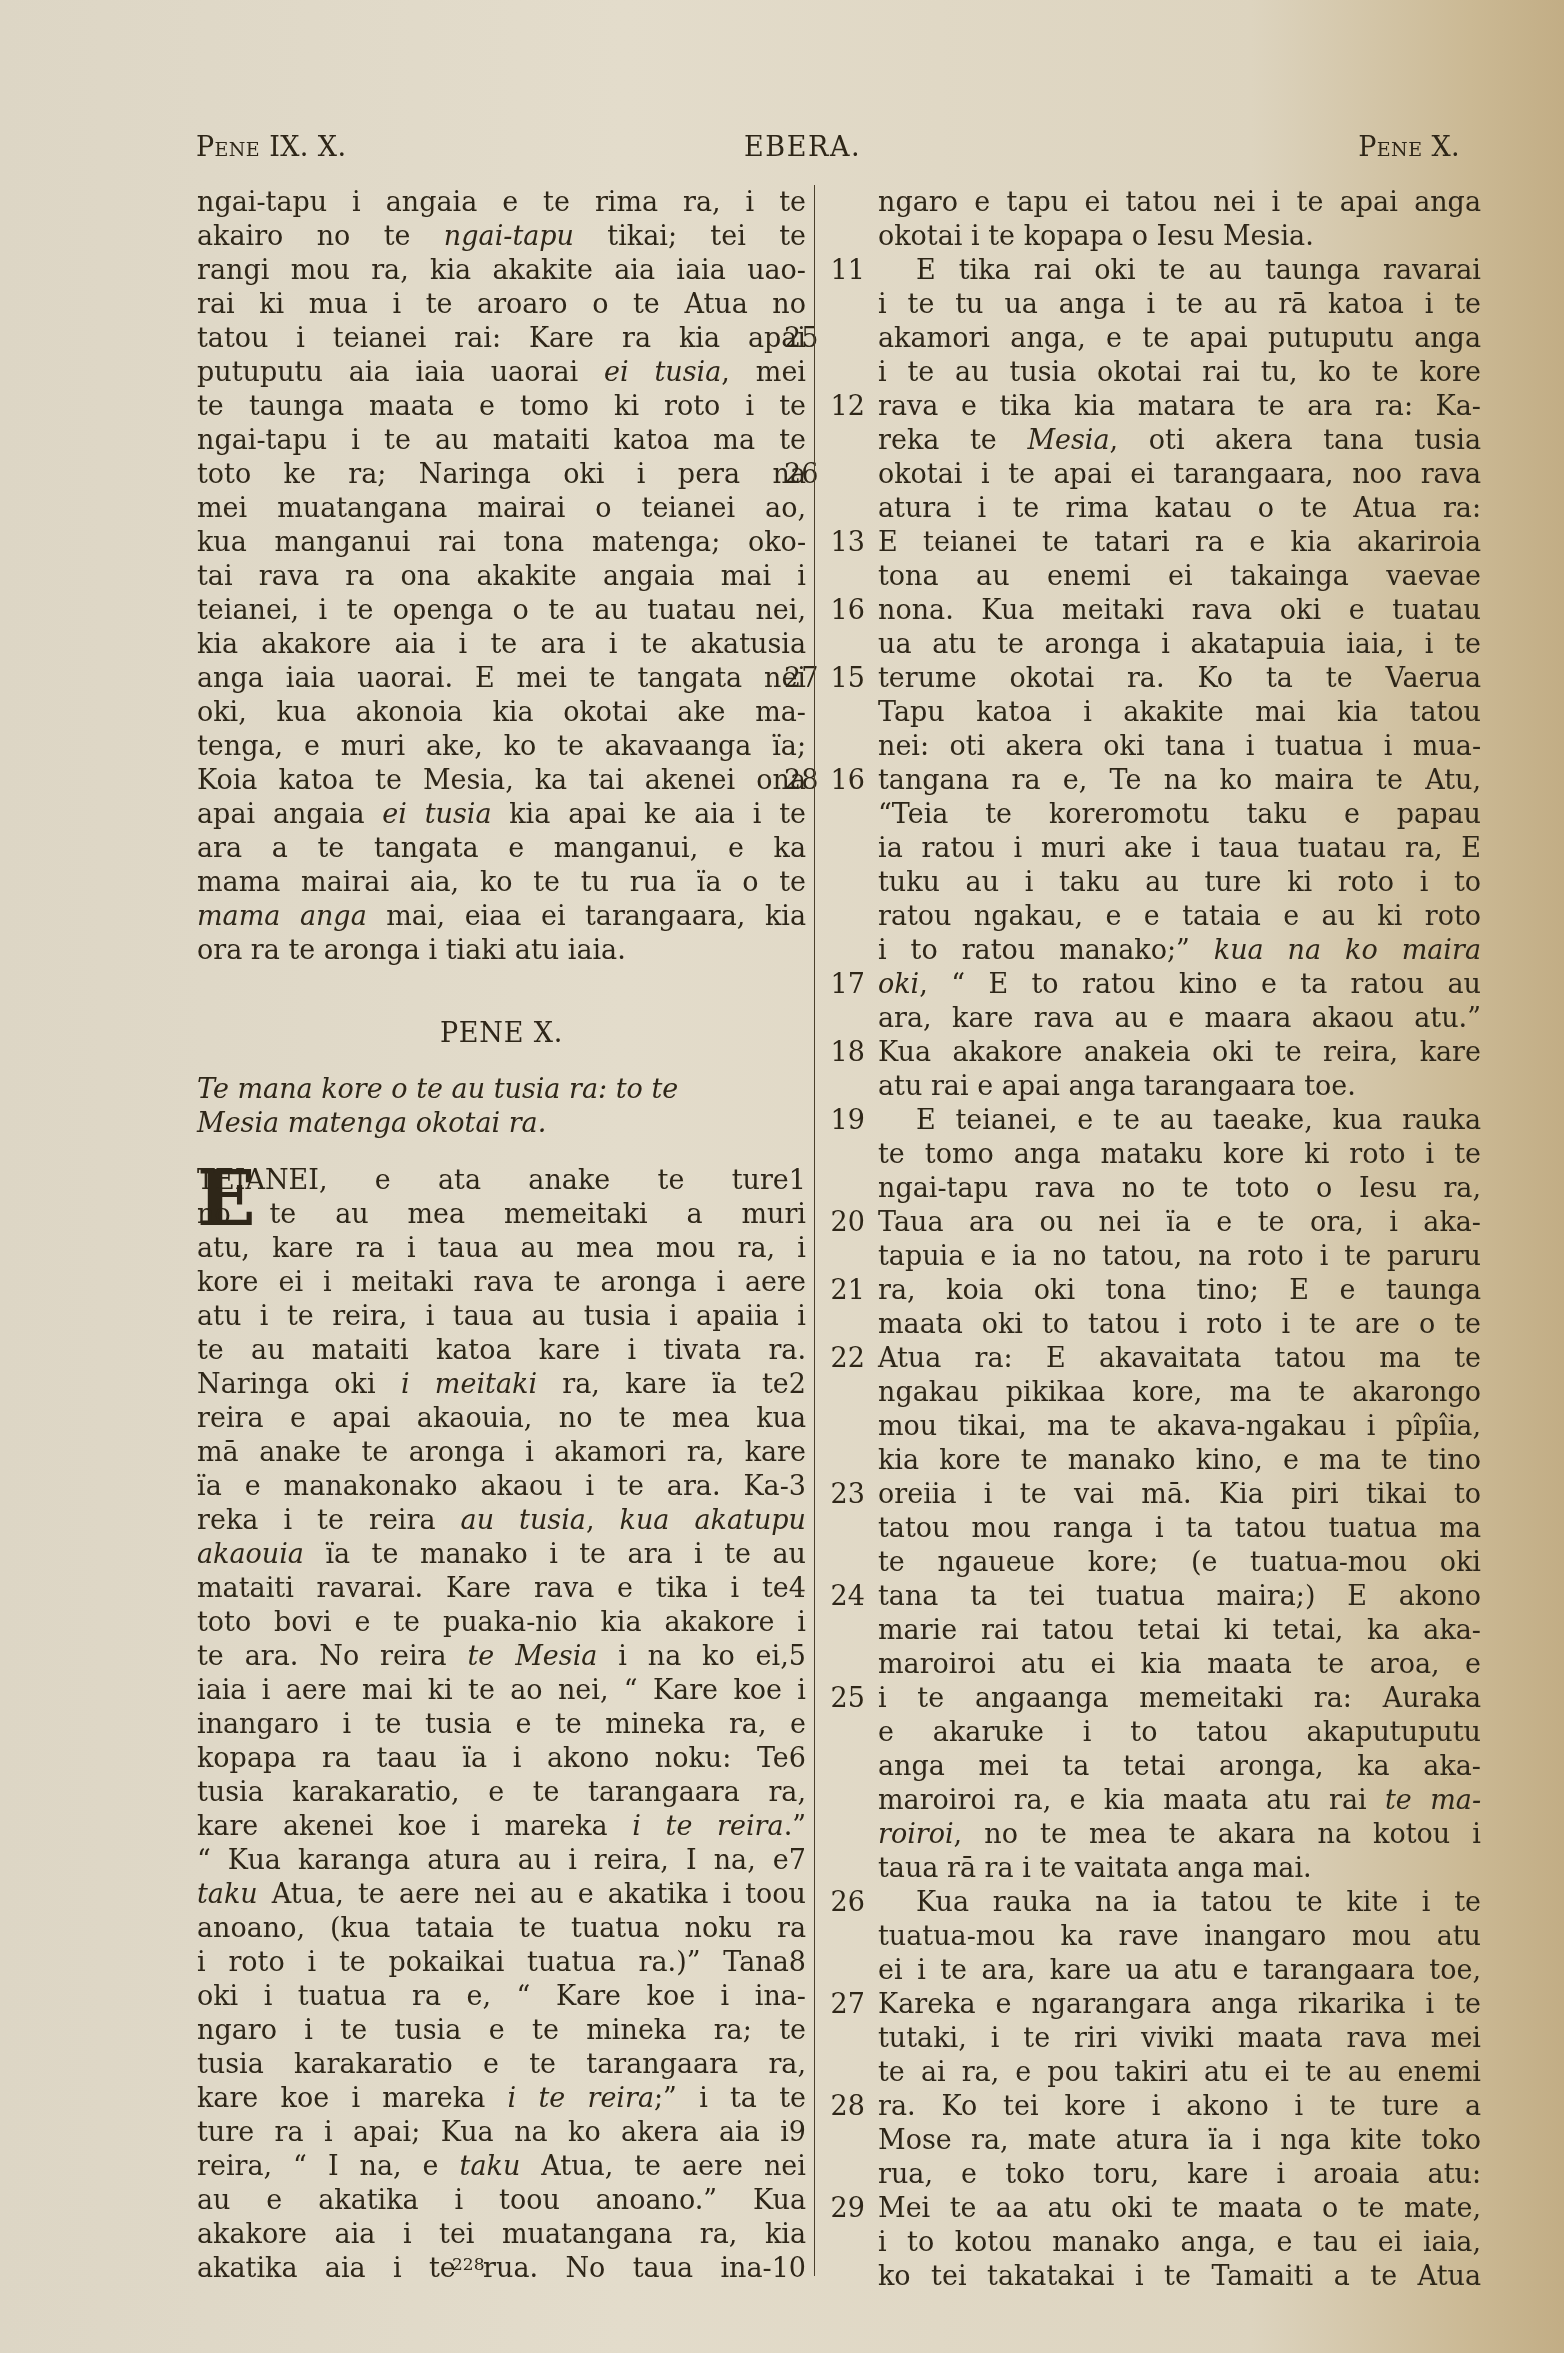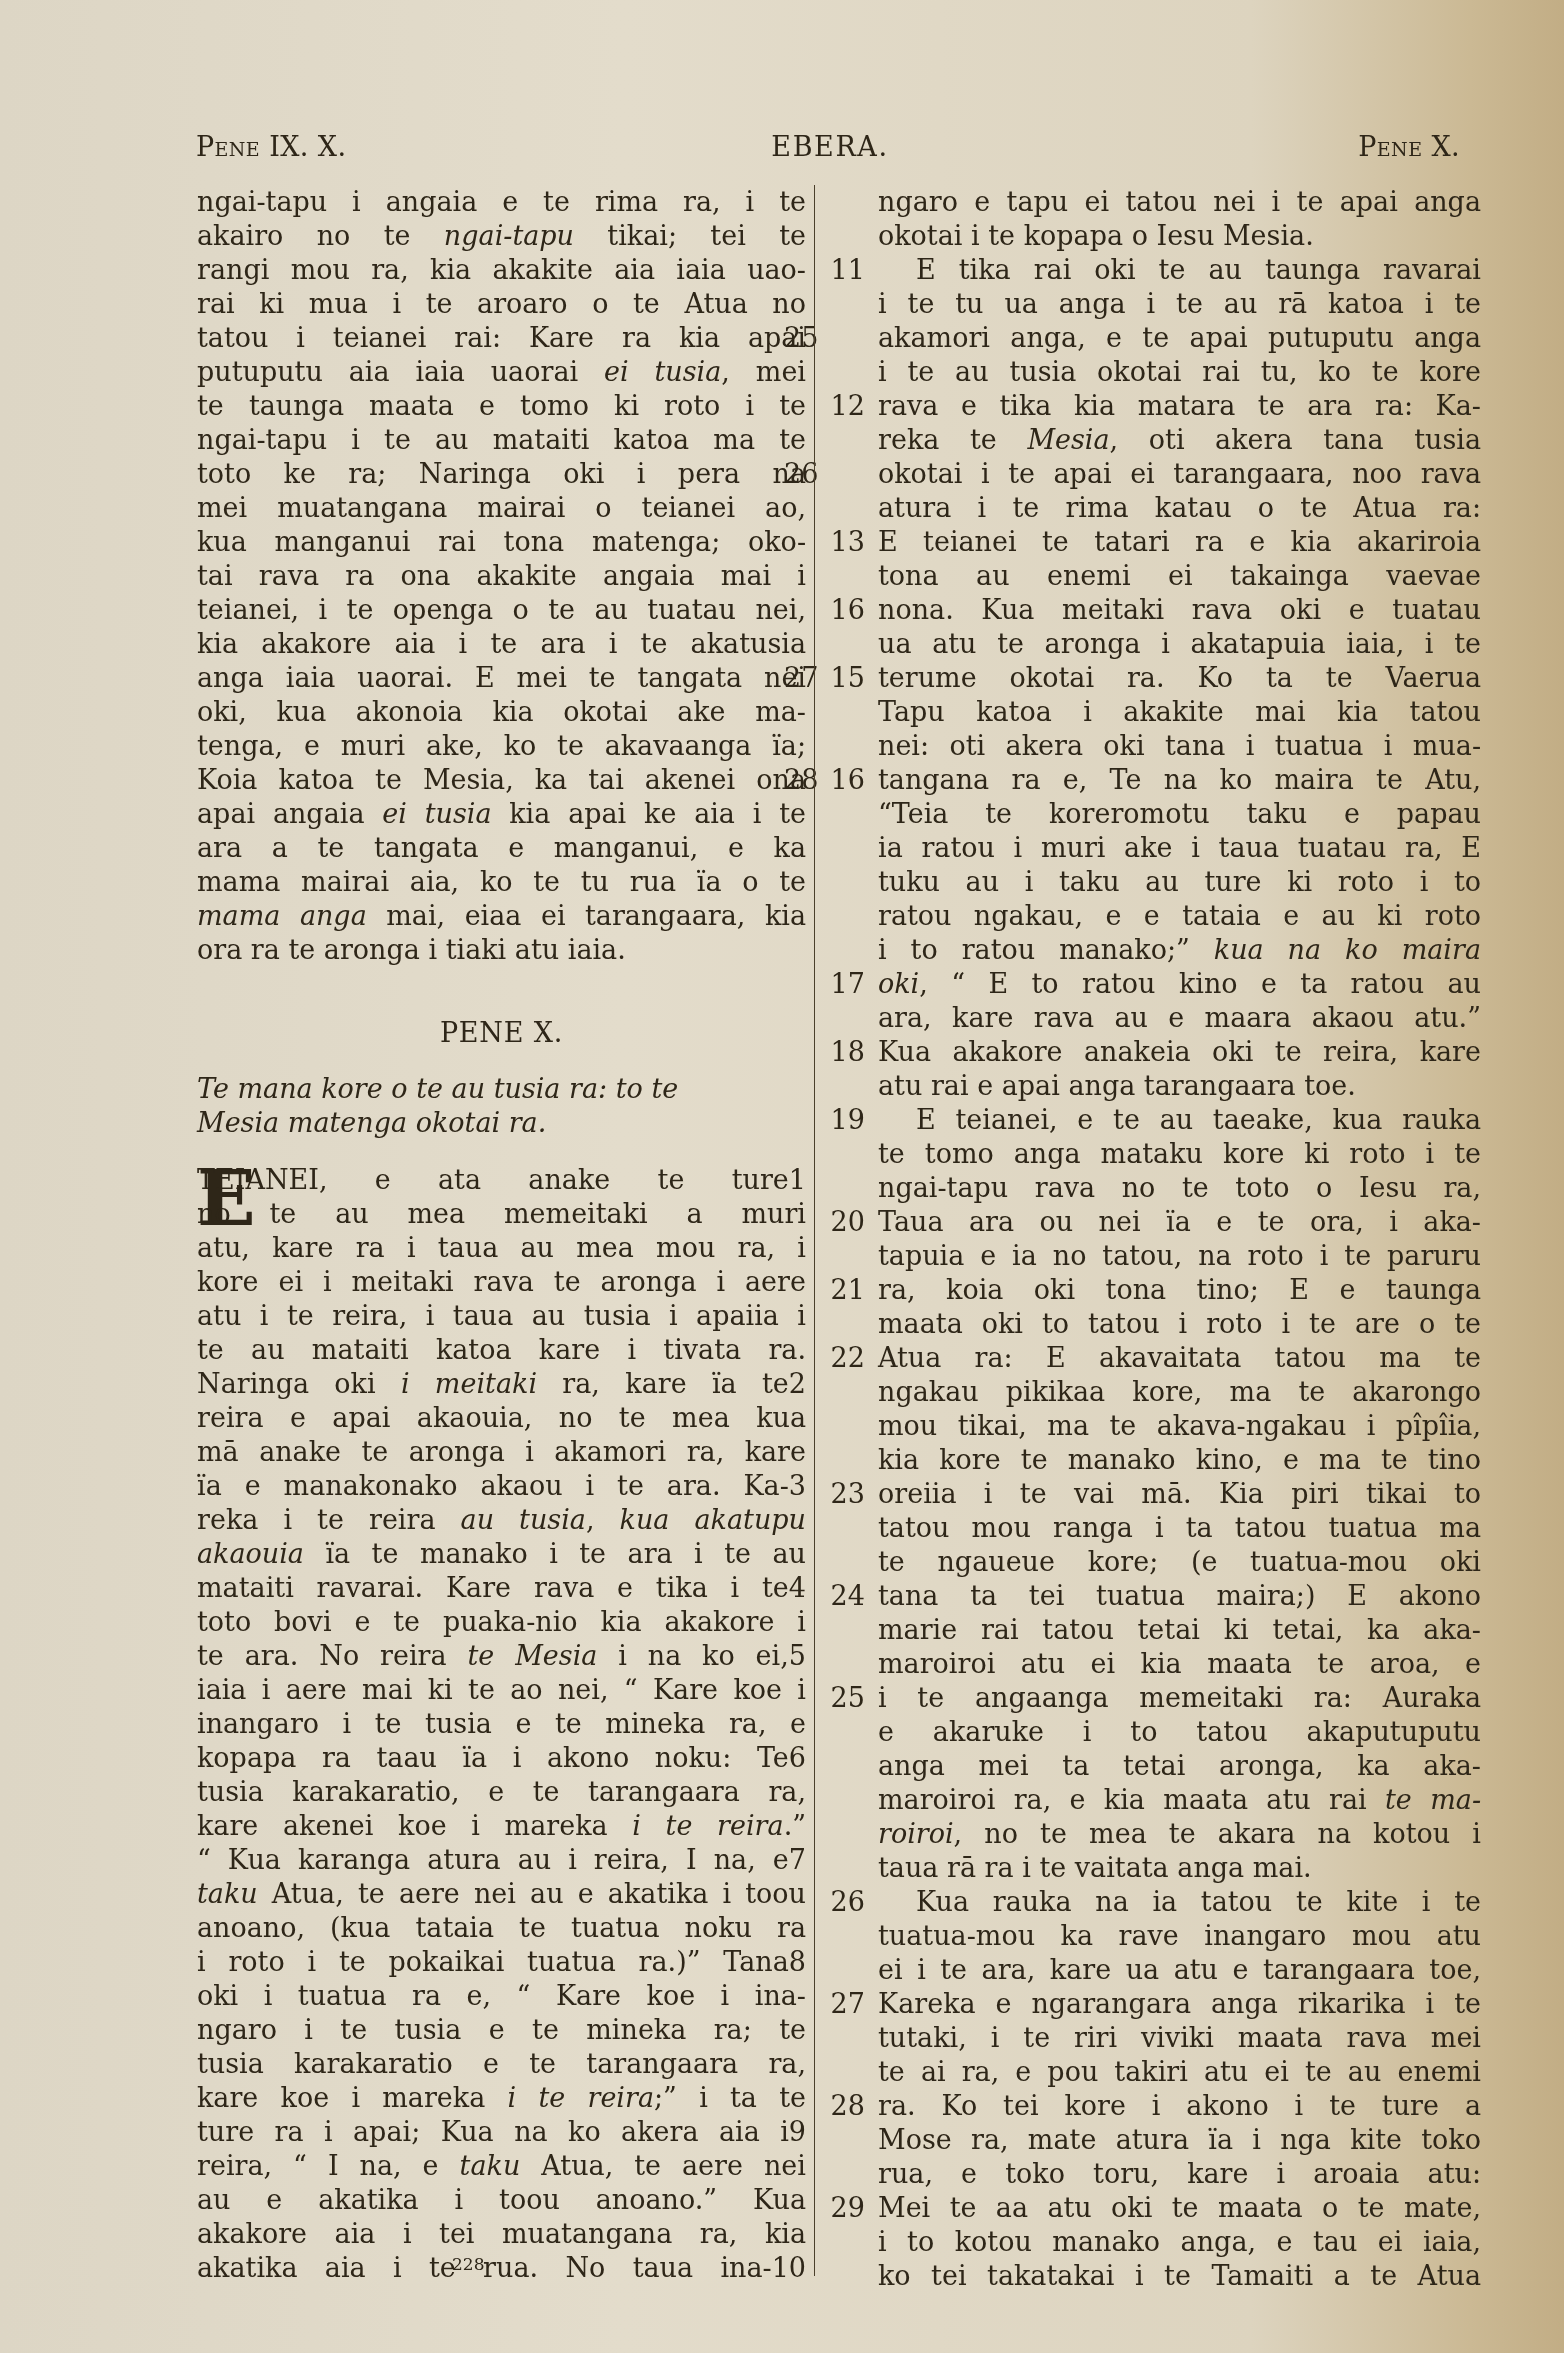--- a/index.html
+++ b/index.html
@@ -8,21 +8,21 @@
     background: linear-gradient(90deg, #ddd6c5 0%, #e3dccb 40%, #ddd4bf 80%, #cbb994 94%, #c2ad85 100%);
     font-family: "DejaVu Serif", "Liberation Serif", serif;
     color: #2e2618;
     position: relative;
   }
   .header {
     position: absolute; top: 131px; left: 196px; width: 1264px; height: 39px;
     font-size: 27px; letter-spacing: 0.4px;
   }
   .header .left { position: absolute; left: 0; top: 0; text-align: center; }
-  .header .center { position: absolute; left: 548px; top: 0; width: 172px; text-align: center; letter-spacing: 1.6px; }
+  .header .center { position: absolute; left: 548px; top: 0; width: 172px; text-align: left; letter-spacing: 1.6px; }
   .header .right { position: absolute; right: 0; top: 0; }
   .col-left {
     position: absolute; left: 197px; top: 185px; width: 609px;
   }
   .col-right {
     position: absolute; left: 814px; top: 185px; width: 649px;
     border-left: 1.6px solid #4a3f2b;
     padding-left: 0;
     height: 2091px;
   }

